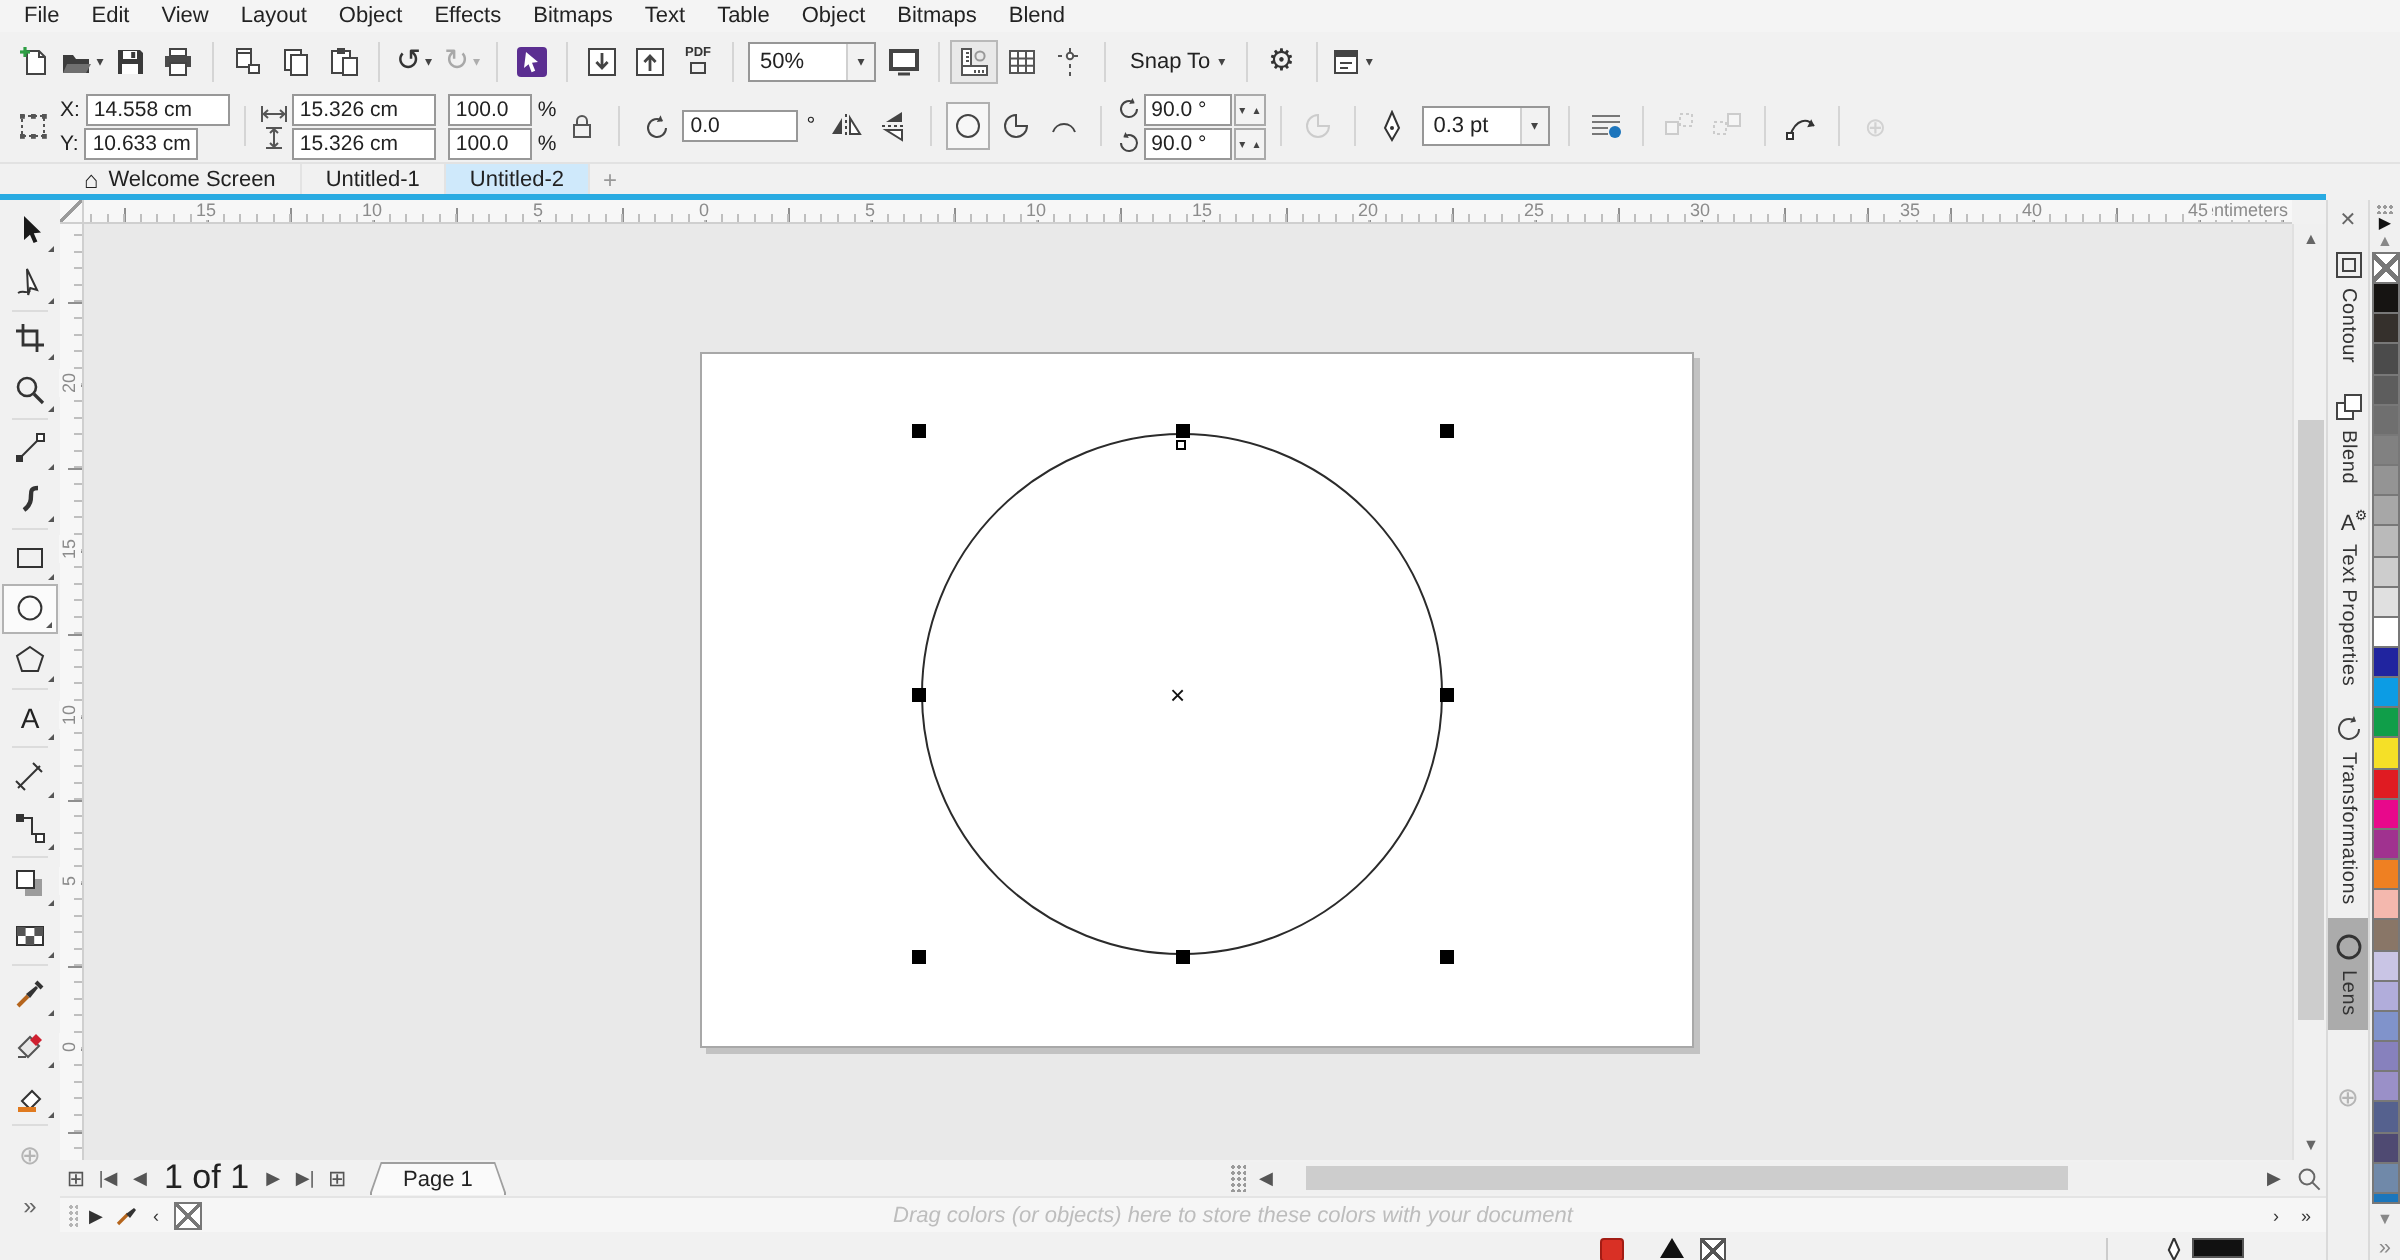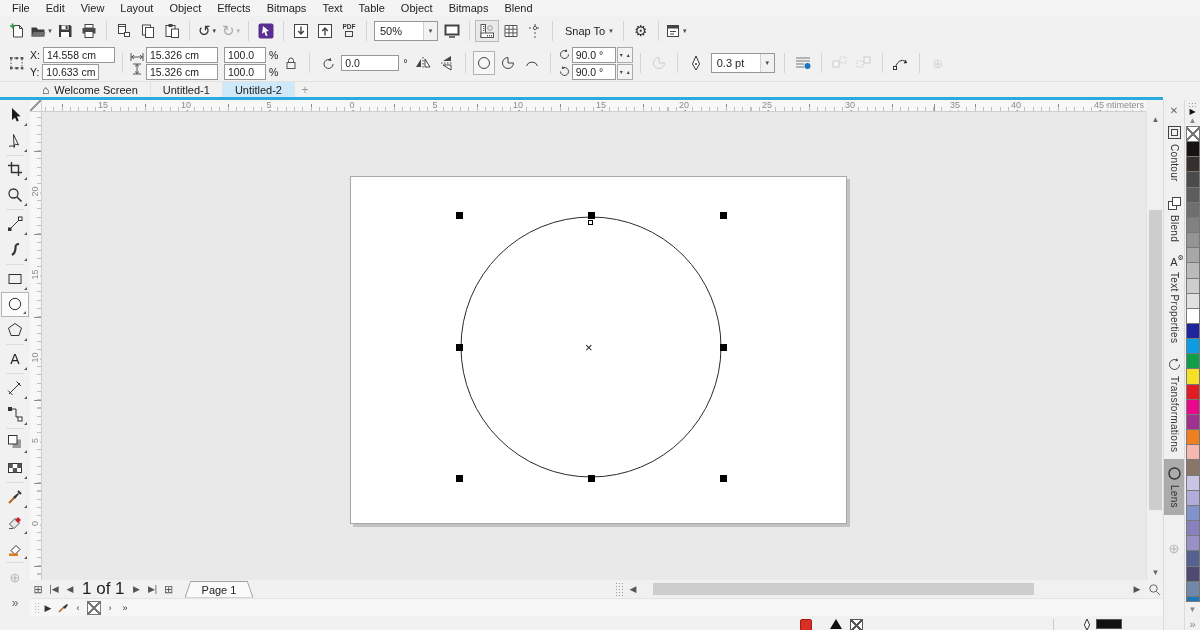--- a/index.html
+++ b/index.html
@@ -720,20 +720,21 @@
     <span class="grip"></span>
     <span class="dpbtn">▶</span>
     <span class="dpbtn">
         <svg width="11" height="11">
           <path d="M1 10l5-5" stroke="#b5651d" stroke-width="1.6"></path>
           <path d="M5 5l2 2 3-4-1-1z" fill="#333"></path>
         </svg>
       </span>
     <span class="dpbtn">‹</span>
     <span class="nocolor"></span>
+    <span id="hint">Drag colors (or objects) here to store these colors with your document</span>
     <span class="dpbtn">›</span>
     <span class="dpbtn">»</span>
   </div>
 </div>
 
 <div id="statusstrip">
   <span class="sicon redico" style="left:800px"></span>
   <span class="sicon blktri" style="left:830px"></span>
   <span class="sicon xswatch" style="left:850px"></span>
   <span class="sicon sdivider" style="left:1053px"></span>

